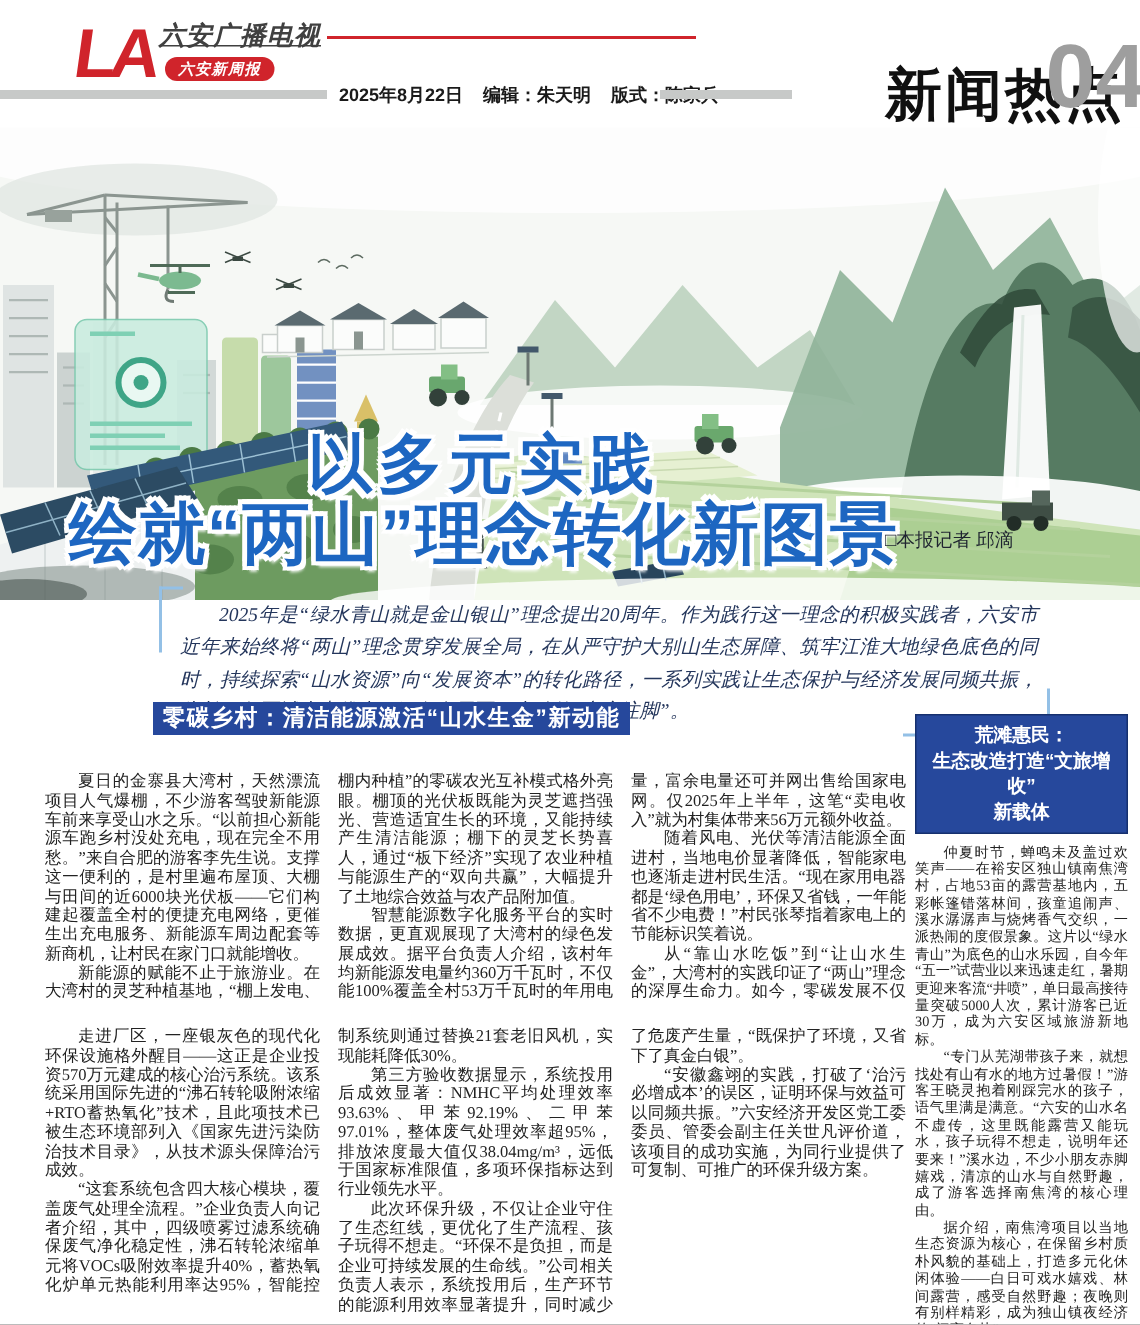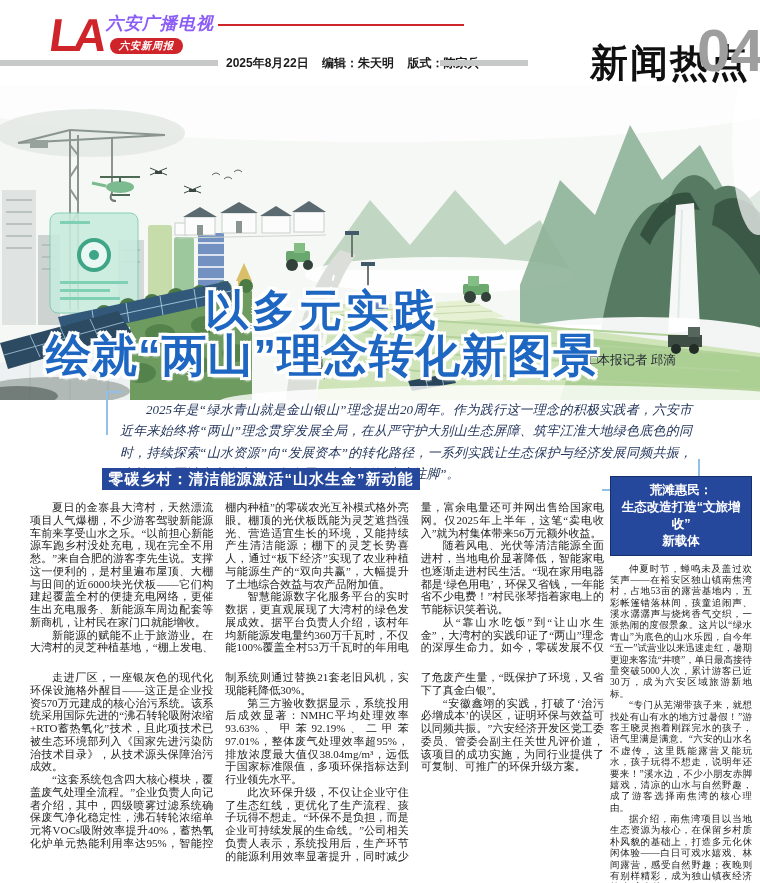--- a/index.html
+++ b/index.html
@@ -2,21 +2,21 @@
 <html lang="zh"><head>
 <meta charset="utf-8">
 <style>
   html,body{margin:0;padding:0;background:#888;}
   .page{position:relative;width:760px;height:883px;background:#ffffff;overflow:hidden;
         font-family:"Liberation Serif","DejaVu Serif",serif;color:#2a2a2a;}
   
   .logo-la{position:absolute;left:50px;top:8px;font-family:"Liberation Sans","DejaVu Sans",sans-serif;
            font-size:46px;font-weight:900;color:#d0242b;transform:skewX(-8deg);letter-spacing:-4px;}
   .logo-title{position:absolute;left:106px;top:12px;font-size:17px;font-weight:bold;font-style:italic;
-              color:#8b5cf6;letter-spacing:1px;}
+              color:#404040;letter-spacing:1px;text-decoration:underline;}
   .logo-badge{position:absolute;left:110px;top:38px;background:#d0242b;color:#fff;font-size:10px;
               font-weight:bold;padding:1px 9px;border-radius:8px;letter-spacing:1px;font-style:italic;}
   .brand-rule{position:absolute;left:218px;top:24px;width:246px;height:2px;background:#d0242b;}
   .bar-left{position:absolute;left:0;top:60px;width:218px;height:6px;background:#c7c9c8;}
   .bar-right{position:absolute;left:440px;top:60px;width:88px;height:6px;background:#c7c9c8;}
   .date-line{position:absolute;left:226px;top:55px;font-family:"Liberation Sans","DejaVu Sans",sans-serif;
              font-size:12px;font-weight:bold;color:#1a1a1a;white-space:nowrap;}
   .date-line span{margin-right:10px;}
   .hotspot{position:absolute;left:590px;top:38px;font-family:"Liberation Sans","DejaVu Sans",sans-serif;
            font-size:38px;font-weight:900;color:#101010;letter-spacing:2px;}
@@ -39,21 +39,21 @@
   .intro::after{content:"";position:absolute;right:-8px;bottom:-6px;width:96px;height:30px;
                 border-right:2px solid #93c0e6;border-bottom:2px solid #93c0e6;}
   
   .sec-bar{background:#26489c;color:#fff;font-family:"Liberation Sans","DejaVu Sans",sans-serif;
            font-weight:bold;font-size:15px;text-align:center;letter-spacing:1px;
            height:22px;line-height:22px;}
   .section1{position:absolute;left:30px;top:468px;width:574px;}
   .section1 .sec-bar{width:318px;margin-left:72px;}
   .section2{position:absolute;left:30px;top:660px;width:574px;}
   .section2 .sec-bar{width:318px;margin-left:72px;}
-  .cols{margin-top:11px;column-count:3;column-gap:12px;column-fill:auto;overflow:hidden;
+  .cols{margin-top:25px;column-count:3;column-gap:12px;column-fill:auto;overflow:hidden;
         font-size:11px;line-height:1.16;text-align:justify;color:#222;}
   .section1 .cols{height:160px;}
   .section2 .cols{height:192px;}
   .cols p,.side p{margin:0;text-indent:2em;}
   
   .sidebar{position:absolute;left:610px;top:476px;width:142px;height:407px;overflow:hidden;}
   .side-bar-title{background:#26489c;color:#fff;font-family:"Liberation Sans","DejaVu Sans",sans-serif;
                   font-weight:bold;font-size:12.5px;text-align:center;line-height:1.35;
                   padding:5px 2px;border:1px solid #16306e;}
   .side{margin-top:8px;font-size:9.5px;line-height:1.2;text-align:justify;color:#222;}

